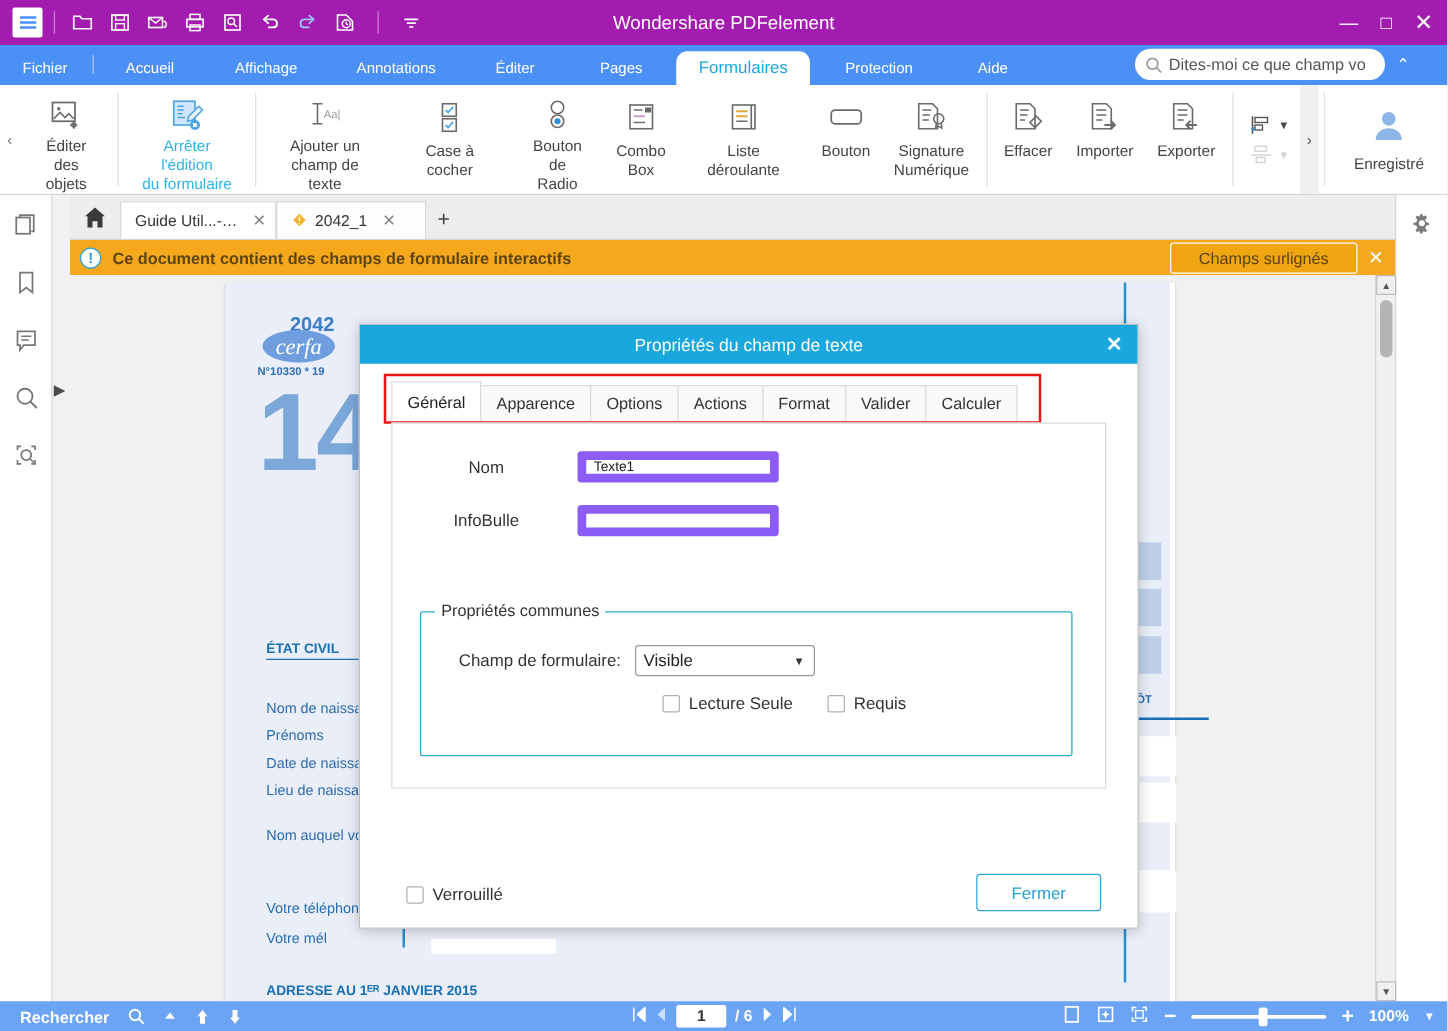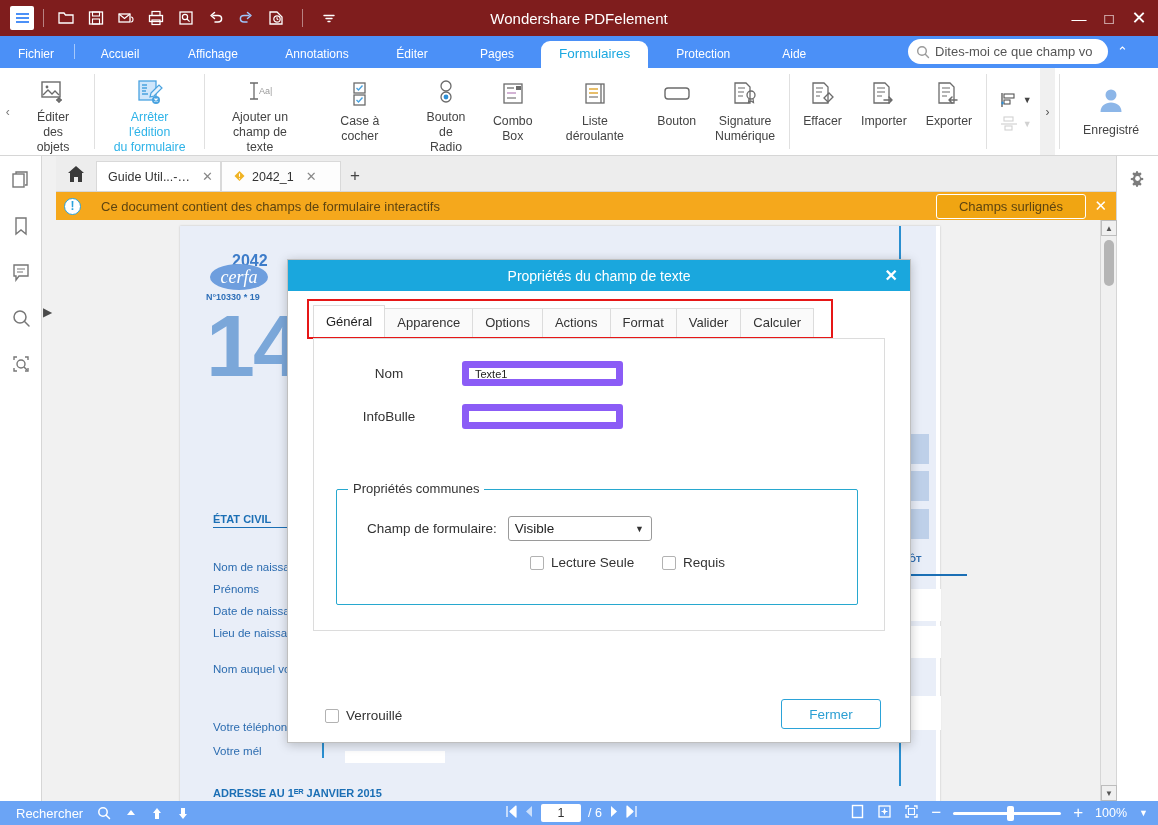--- a/index.html
+++ b/index.html
@@ -7,21 +7,21 @@
     width: 1158px; height: 825px;
     font-family: "Liberation Sans", sans-serif;
     overflow: hidden;
     background: #f1f1f1;
   }
   #app { position: relative; width: 1158px; height: 825px; }
 
   
   .titlebar {
     position: absolute; top: 0; left: 0; width: 1158px; height: 36px;
-    background: #7f1d1d; display: flex; align-items: center;
+    background: #a21caf; display: flex; align-items: center;
   }
   .tb-menu-btn {
     width: 24px; height: 24px; margin-left: 10px; background: #fff;
     border-radius: 2px; display: flex; align-items: center; justify-content: center;
   }
   .tb-menu-btn i { display: block; width: 13px; height: 2px; background: #4b90f7;
     box-shadow: 0 4px 0 #4b90f7, 0 -4px 0 #4b90f7; }
   .tb-sep { width: 1px; height: 18px; background: rgba(255,255,255,.45); margin: 0 9px; }
   .tb-icons { display: flex; align-items: center; gap: 4px; }
   .tb-ico { width: 26px; height: 26px; display: flex; align-items: center; justify-content: center; }
@@ -127,21 +127,21 @@
   .rail-expand { position: absolute; top: 305px; left: 43px; color: #4a4a4a; font-size: 12px; }
 
   
   .notifbar {
     position: absolute; top: 192px; left: 56px; width: 1060px; height: 28px;
     background: #f5a81c; display: flex; align-items: center; padding: 0 8px;
   }
   .notif-ico { width: 17px; height: 17px; border-radius: 50%; background: #fff;
     color: #2ba3dd; font-size: 12px; font-weight: bold;
     display: flex; align-items: center; justify-content: center; border: 1px solid #2ba3dd; }
-  .notif-txt { color: #5d4410; font-size: 13px; margin-left: 20px; }
+  .notif-txt { color: #5d4410; font-size: 13px; margin-left: 9px; font-weight: bold; }
   .notif-btn {
     margin-left: auto; margin-right: 22px; border: 1px solid #fff; border-radius: 3px;
     color: #5d4410; font-size: 13px; padding: 4px 22px; background: #f0a512;
   }
   .notif-x { position: absolute; right: 9px; color: #fff; font-size: 15px; }
 
   
   .docview {
     position: absolute; top: 220px; left: 56px; width: 1044px; height: 581px;
     background: #f1f1f1; overflow: hidden;
@@ -184,21 +184,21 @@
   }
   .vs-btn { width: 16px; height: 16px; background: #f0f0f0; border: 1px solid #bdbdbd;
     display: flex; align-items: center; justify-content: center; font-size: 8px; color: #555; }
   .vs-thumb { position: absolute; top: 20px; left: 3px; width: 10px; height: 46px;
     background: #b5b5b5; border-radius: 5px; }
   .vs-bot { position: absolute; bottom: 0; }
 
   
   .statusbar {
     position: absolute; bottom: 0; left: 0; width: 1158px; height: 24px;
-    background: #6ba4f5; display: flex; align-items: center; color: #fff; font-size: 12.5px;
+    background: #6ba4f5; display: flex; align-items: center; color: #fff; font-size: 12.5px; font-weight: bold;
   }
   .sb-search { margin-left: 16px; font-size: 13px; }
   .sb-ico { margin-left: 14px; display: flex; align-items: center; }
   .sb-center { position: absolute; left: 505px; display: flex; align-items: center; gap: 7px; }
   .pagefield {
     width: 40px; height: 18px; background: #fff; color: #333; border-radius: 2px;
     display: flex; align-items: center; justify-content: center; font-size: 12.5px;
   }
   .sb-right { position: absolute; right: 10px; display: flex; align-items: center; gap: 12px; }
   .zoomslider { width: 108px; height: 3px; background: #fff; position: relative; border-radius: 2px; }

